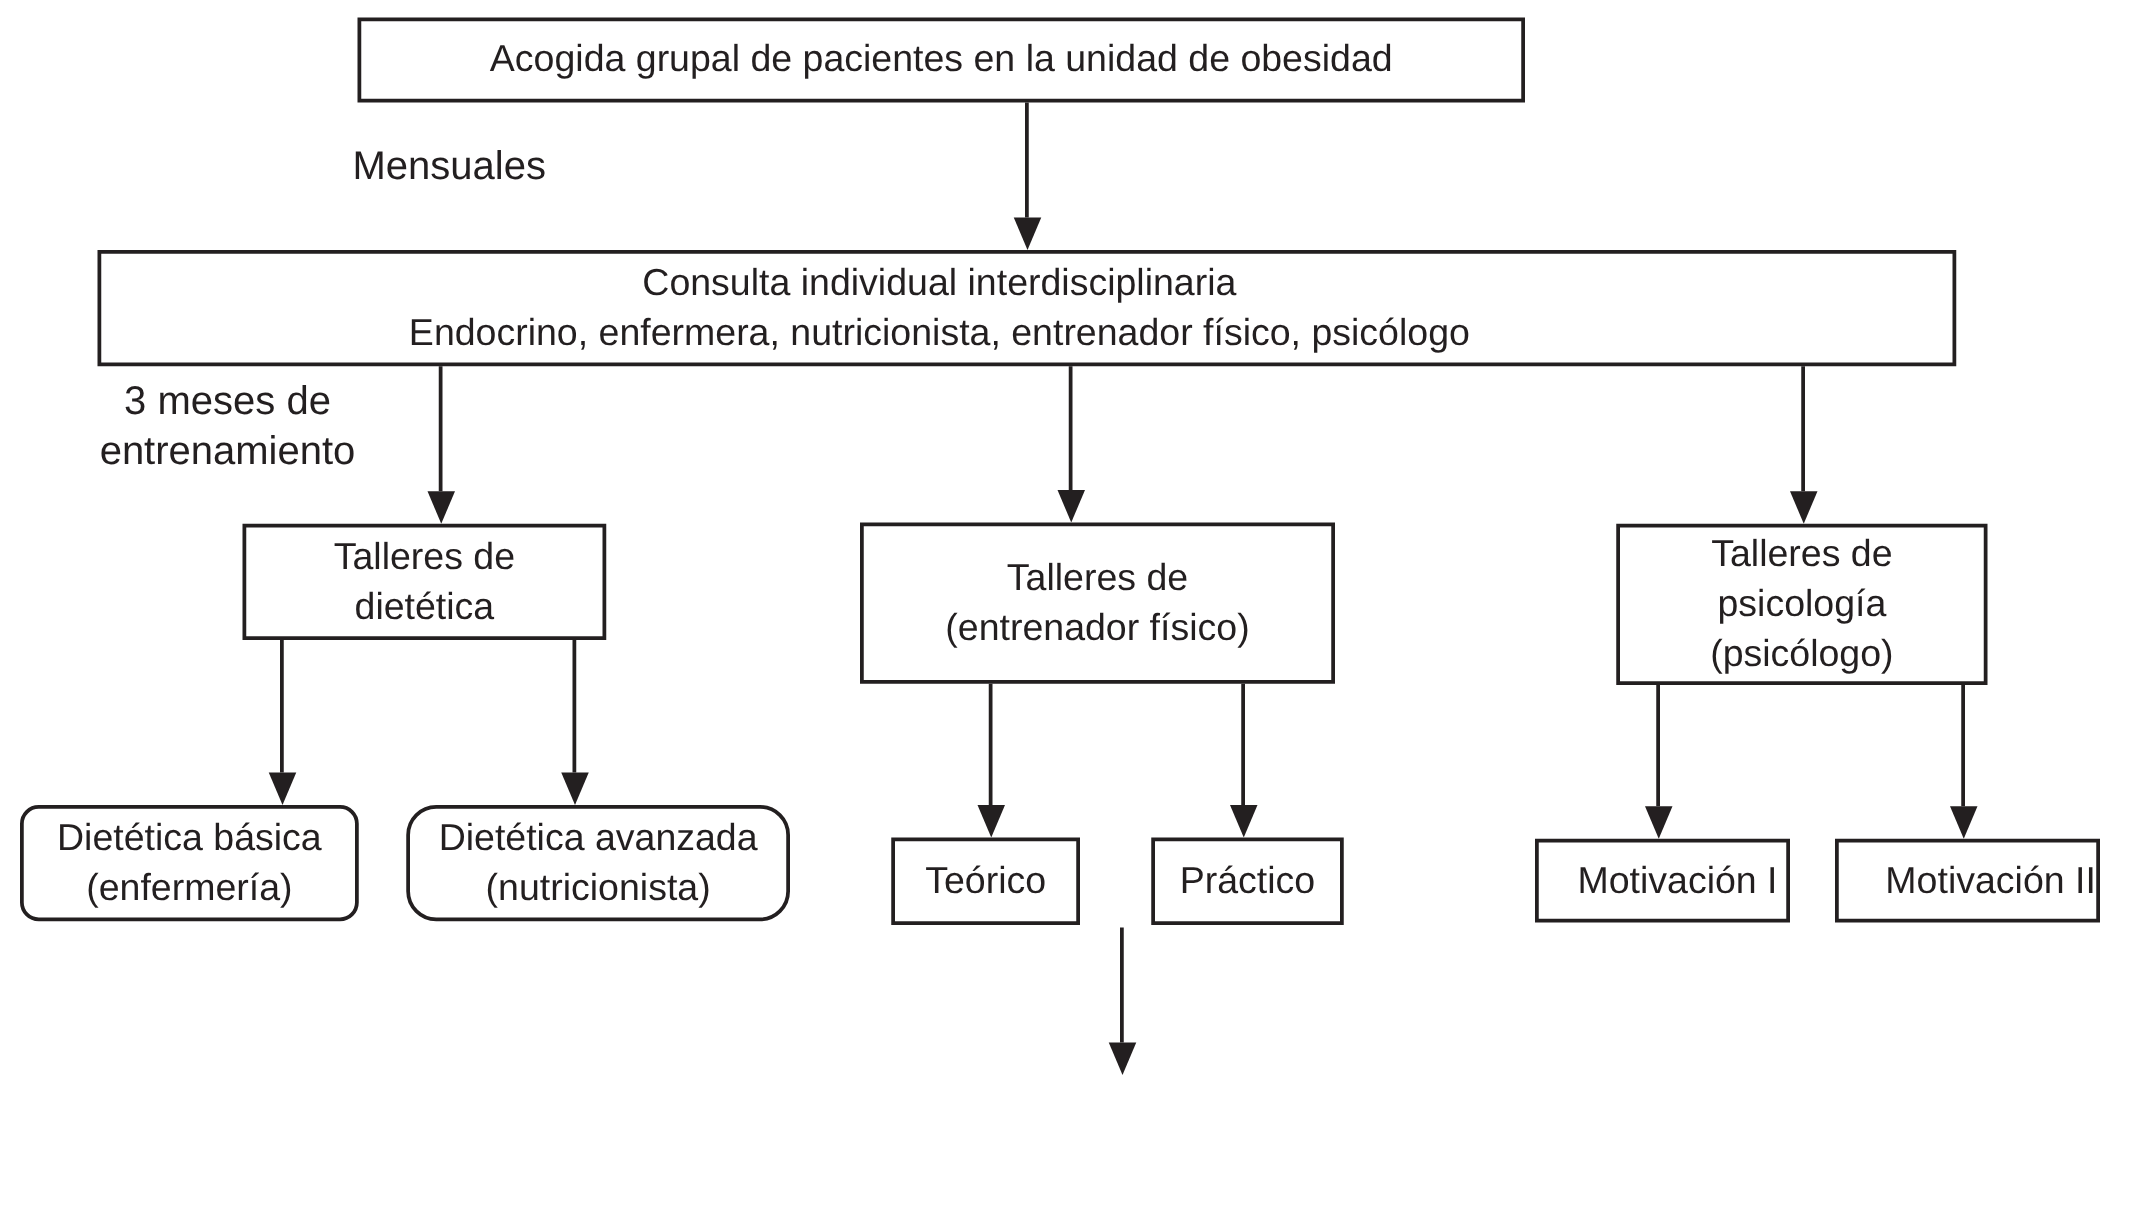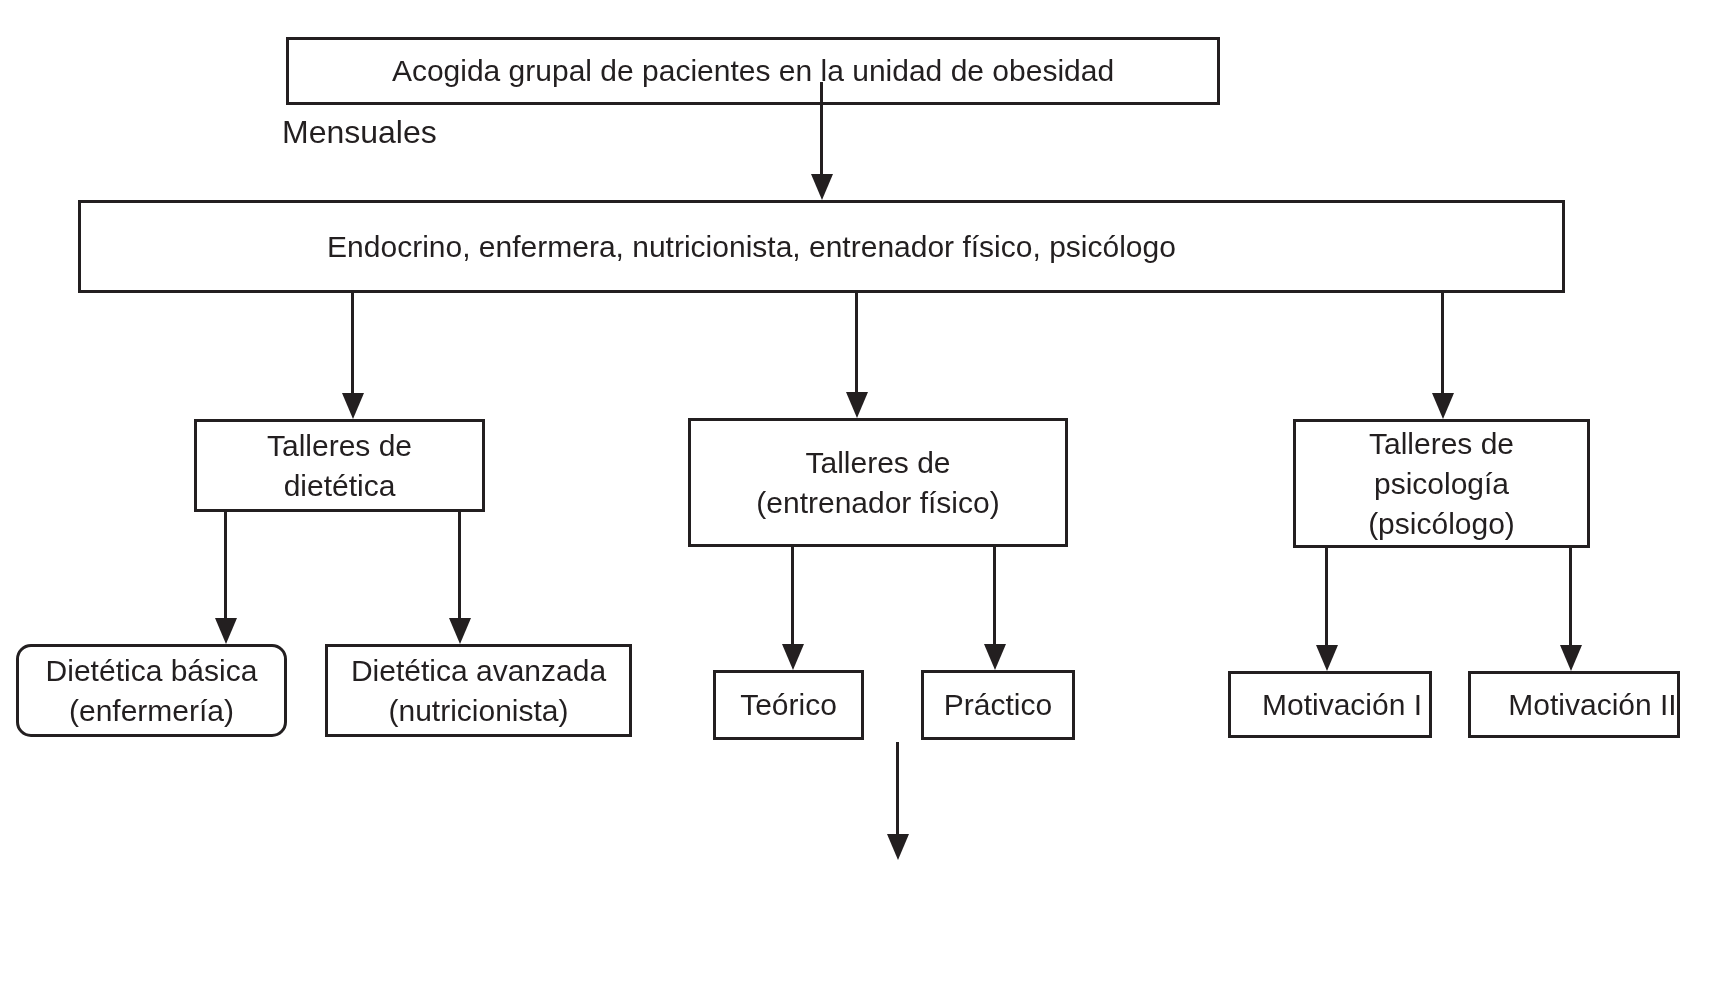--- a/index.html
+++ b/index.html
@@ -48,33 +48,38 @@
     border-left:11px solid transparent;
     border-right:11px solid transparent;
     border-top:26px solid var(--ink);
   }
 </style>
 </head>
 <body>
 
 <div id="canvas">
 
-  <div class="node" style="left:286px;top:14px;width:934px;height:68px;margin-top:23px;">
+  <div class="node" style="left:286px;top:14px;width:934px;height:68px;">
     <span class="l">Acogida grupal de pacientes en la unidad de obesidad</span>
   </div>
 
   <div class="flabel" style="left:282px;top:112px;">Mensuales</div>
 
   <div class="vl" style="left:820px;top:82px;height:92px;"></div>
   <div class="ah" style="left:811px;top:174px;"></div>
 
   <div class="node" style="left:78px;top:200px;width:1487px;height:93px;padding-right:140px;">
+    <span class="l">Consulta individual interdisciplinaria</span>
     <span class="l">Endocrino, enfermera, nutricionista, entrenador físico, psicólogo</span>
   </div>
 
+  <div class="flabel center" style="left:76px;top:300px;width:212px;">
+    <span class="l" style="display:block;">3 meses de</span>
+    <span class="l" style="display:block;">entrenamiento</span>
+  </div>
 
   <div class="vl" style="left:351px;top:293px;height:100px;"></div>
   <div class="ah" style="left:342px;top:393px;"></div>
 
   <div class="vl" style="left:855px;top:293px;height:99px;"></div>
   <div class="ah" style="left:846px;top:392px;"></div>
 
   <div class="vl" style="left:1441px;top:293px;height:100px;"></div>
   <div class="ah" style="left:1432px;top:393px;"></div>
 
@@ -110,21 +115,21 @@
   <div class="ah" style="left:1316px;top:645px;"></div>
 
   <div class="vl" style="left:1569px;top:548px;height:97px;"></div>
   <div class="ah" style="left:1560px;top:645px;"></div>
 
   <div class="node" style="left:16px;top:644px;width:271px;height:93px;border-radius:15px;">
     <span class="l">Dietética básica</span>
     <span class="l">(enfermería)</span>
   </div>
 
-  <div class="node" style="left:325px;top:644px;width:307px;height:93px;">
+  <div class="node" style="left:325px;top:644px;width:307px;height:93px;border-radius:24px;">
     <span class="l">Dietética avanzada</span>
     <span class="l">(nutricionista)</span>
   </div>
 
   <div class="node" style="left:713px;top:670px;width:151px;height:70px;">
     <span class="l">Teórico</span>
   </div>
 
   <div class="node" style="left:921px;top:670px;width:154px;height:70px;">
     <span class="l">Práctico</span>

